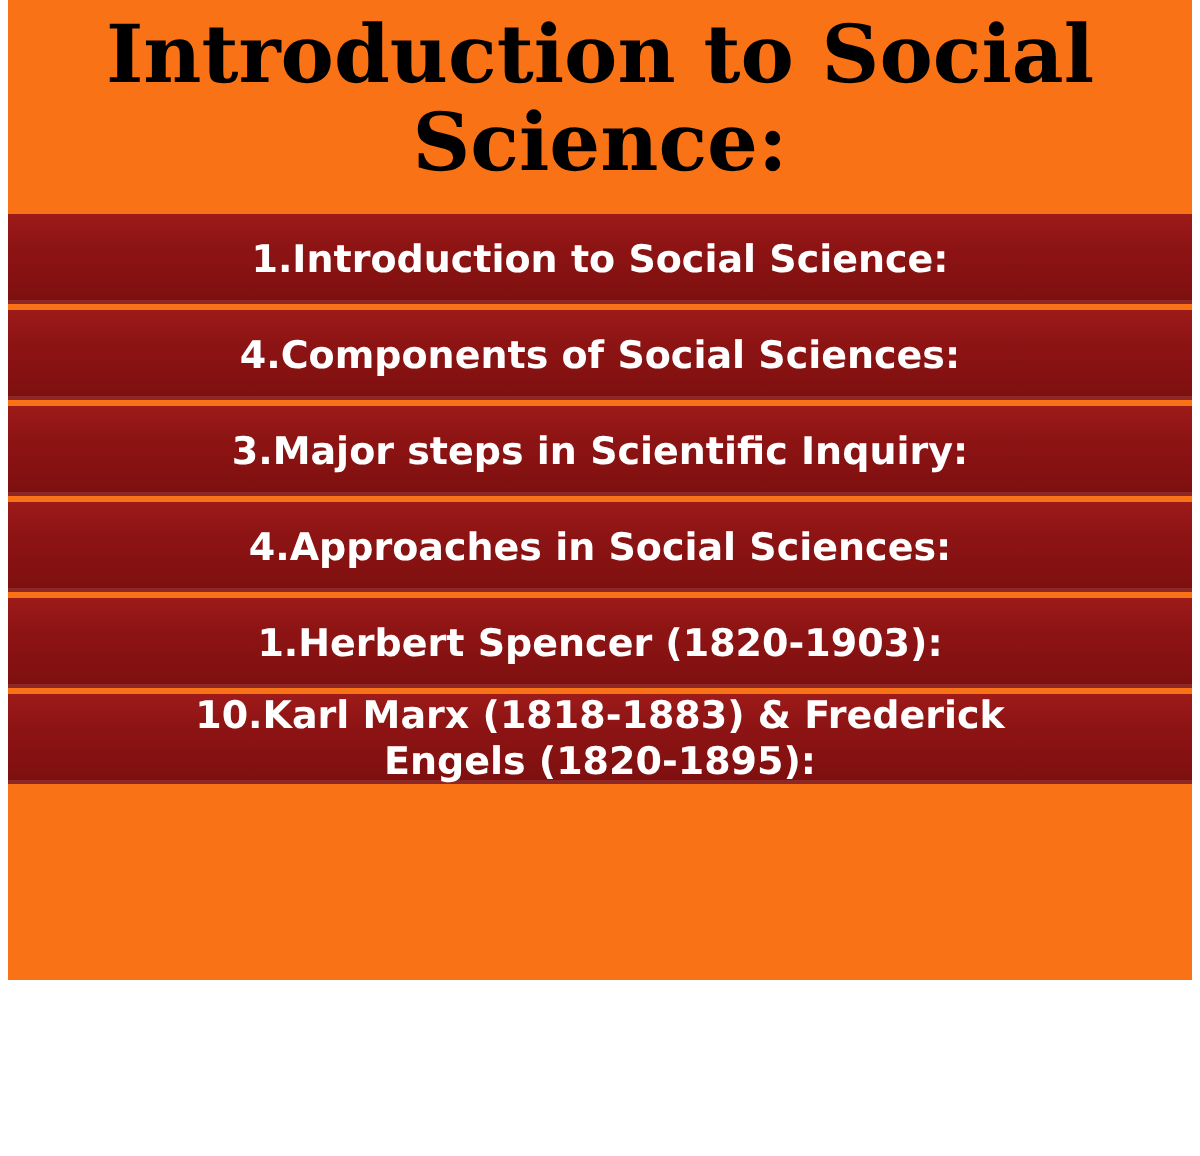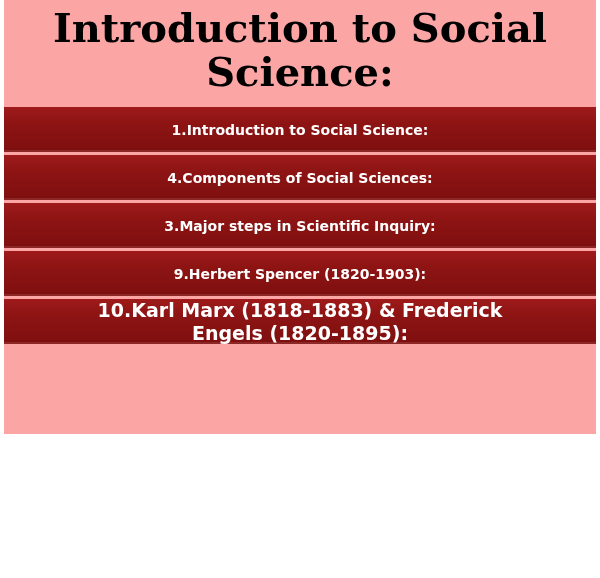--- a/index.html
+++ b/index.html
@@ -9,22 +9,22 @@
   }
   body {
     width: 600px;
     height: 578px;
     overflow: hidden;
     font-family: "DejaVu Sans", sans-serif;
   }
   #page {
     position: relative;
     width: 600px;
-    height: 434px;
-    background: #fca5a5;
+    height: 490px;
+    background: #f97316;
     box-sizing: border-box;
   }
   .title-block {
     width: 100%;
     padding-top: 6px;
     text-align: center;
   }
   .title-line {
     font-family: "DejaVu Serif", serif;
     font-weight: bold;
@@ -57,21 +57,21 @@
     position: absolute;
     left: 0;
     right: 0;
     bottom: 0;
     height: 2px;
     background: rgba(255,255,255,0.10);
   }
   .row-text {
     font-family: "DejaVu Sans", sans-serif;
     font-weight: bold;
-    font-size: 14px;
+    font-size: 19px;
     line-height: 22px;
     color: #ffffff;
     text-align: center;
     padding: 0 10px;
     white-space: pre-line;
   }
   .row.two-line {
     height: 45px;
   }
   .row.two-line .row-text {
@@ -111,27 +111,30 @@
       </div>
 
       <div class="row">
         <span class="row-text">4.Components of Social Sciences:</span>
       </div>
 
       <div class="row">
         <span class="row-text">3.Major steps in Scientific Inquiry:</span>
       </div>
 
+      <div class="row">
+        <span class="row-text">4.Approaches in Social Sciences:</span>
+      </div>
 
 
 
 
 
       <div class="row">
-        <span class="row-text">9.Herbert Spencer (1820-1903):</span>
+        <span class="row-text">1.Herbert Spencer (1820-1903):</span>
       </div>
 
       <div class="row two-line">
         <span class="row-text">10.Karl Marx (1818-1883) &amp; Frederick
 Engels (1820-1895):</span>
       </div>
 
     </div>
   </div>
 

